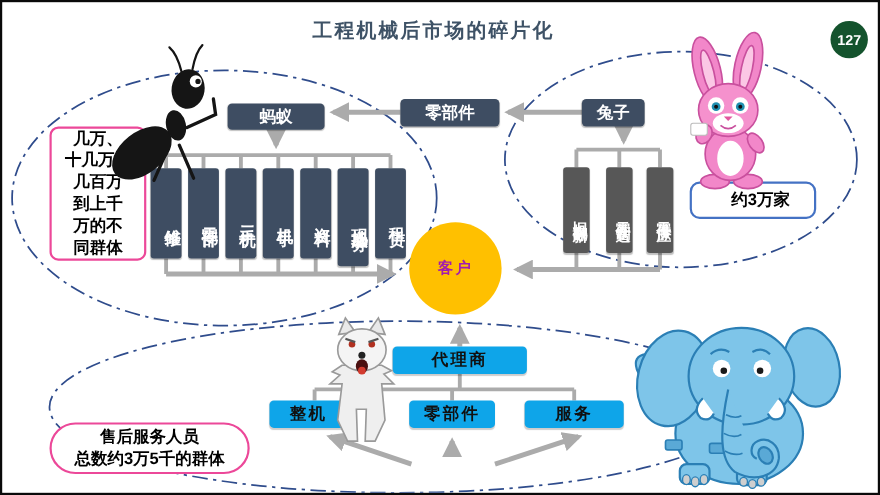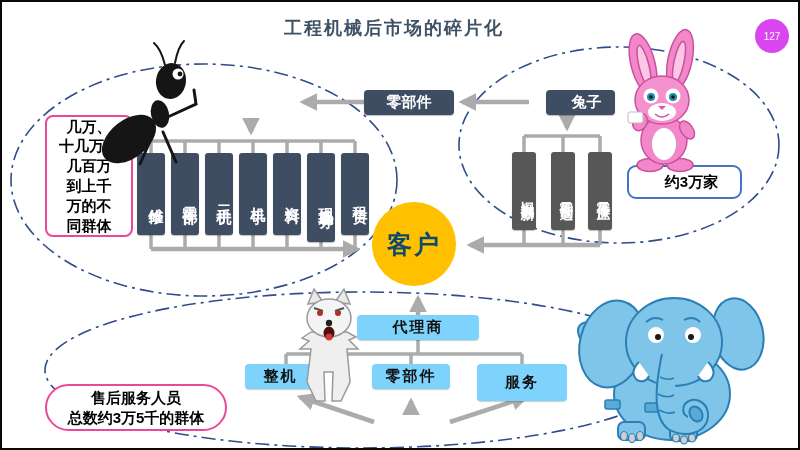--- a/index.html
+++ b/index.html
@@ -8,21 +8,21 @@
     border:2px solid #0a0a0a;box-sizing:border-box;overflow:hidden;
     font-family:"Liberation Sans","DejaVu Sans",sans-serif;
   }
   .abs{position:absolute;}
   .title{
     left:192px;top:14px;width:400px;text-align:center;
     font-size:18px;font-weight:bold;color:#3E5266;letter-spacing:2px;
   }
   .badge{
     left:753px;top:17px;width:34px;height:34px;border-radius:50%;
-    background:#d946ef;color:#fff;font-size:10px;font-weight:normal;
+    background:#14532d;color:#fff;font-size:13px;font-weight:bold;
     display:flex;align-items:center;justify-content:center;
   }
   .hubbox{
     background:#3E4D62;color:#fff;font-weight:bold;font-size:15px;
     border-radius:4px;display:flex;align-items:center;justify-content:center;
     box-shadow:0 1px 1px rgba(0,0,0,.25);
   }
   .vbox{
     writing-mode:vertical-rl;text-orientation:upright;
     color:#fff;font-weight:bold;border-radius:3px;
@@ -35,25 +35,25 @@
   .notebox{
     background:#fff;border:2px solid #ec4899;border-radius:8px;
     color:#000;font-weight:bold;font-size:15px;text-align:center;
     display:flex;align-items:center;justify-content:center;
     white-space:pre-line;line-height:1.32;box-sizing:border-box;
   }
   .bluenote{border:2px solid #4472C4;border-radius:9px;padding-left:14px;}
   .stadium{border-radius:26px;margin-top:44px;}
   .customer{
     left:370px;top:200px;width:84px;height:84px;border-radius:50%;
-    background:#FFC000;color:#0c4a6e;font-size:25px;font-weight:bold;
+    background:#FFC000;color:#a21caf;font-size:14px;font-weight:bold;
     display:flex;align-items:center;justify-content:center;letter-spacing:2px;
   }
   .orangebox{
-    background:#7dd3fc;color:#111;font-weight:bold;font-size:15px;
+    background:#0ea5e9;color:#111;font-weight:bold;font-size:15px;
     border-radius:4px;display:flex;align-items:center;justify-content:center;
     box-shadow:0 1px 1px rgba(0,0,0,.2);letter-spacing:2px;
   }
   svg.layer{left:0;top:0;width:800px;height:450px;pointer-events:none;}
 </style>
 </head>
 <body>
 
 <div class="slide">
 
@@ -120,44 +120,45 @@
 
   <div class="abs title">工程机械后市场的碎片化</div>
   <div class="abs badge">127</div>
 
   <div class="abs notebox" style="left:43px;top:113px;width:88px;height:122px;">几万、
 十几万、
 几百万
 到上千
 万的不
 同群体</div>
+  <div class="abs hubbox" style="left:205px;top:92px;width:88px;height:24px;">蚂蚁</div>
   <div class="abs vbox vnavy" style="left:135px;">维修</div>
   <div class="abs vbox vnavy" style="left:169px;">零部件</div>
   <div class="abs vbox vnavy" style="left:203px;">二手机</div>
   <div class="abs vbox vnavy" style="left:237px;">机手</div>
   <div class="abs vbox vnavy" style="left:271px;">资料</div>
   <div class="abs vbox vnavy tall" style="left:305px;">现场服务</div>
   <div class="abs vbox vnavy" style="left:339px;">租赁</div>
 
   <div class="abs hubbox" style="left:362px;top:88px;width:90px;height:25px;">零部件</div>
 
-  <div class="abs hubbox" style="left:544px;top:88px;width:57px;height:25px;padding-left:12px;">兔子</div>
+  <div class="abs hubbox" style="left:527px;top:88px;width:57px;height:25px;">兔子</div>
   <div class="abs vbox vgray" style="left:510px;">旧机翻新</div>
   <div class="abs vbox vgray" style="left:549px;">零件制造</div>
   <div class="abs vbox vgray" style="left:586px;">零件供应</div>
   <div class="abs notebox bluenote" style="left:625px;top:163px;width:115px;height:34px;">约3万家</div>
 
   <div class="abs customer">客户</div>
 
   <div class="abs notebox stadium" style="left:43px;top:338px;width:182px;height:47px;">售后服务人员
 总数约3万5千的群体</div>
   <div class="abs orangebox" style="left:355px;top:313px;width:122px;height:25px;">代理商</div>
   <div class="abs orangebox" style="left:243px;top:362px;width:71px;height:25px;">整机</div>
   <div class="abs orangebox" style="left:370px;top:362px;width:78px;height:25px;">零部件</div>
-  <div class="abs orangebox" style="left:475px;top:362px;width:90px;height:37px;">服务</div>
+  <div class="abs orangebox" style="left:475px;top:362px;width:90px;height:25px;">服务</div>
 
   <svg class="layer abs" style="z-index:5;" viewBox="0 0 800 450">
 
     <g>
       <g stroke="#151515" stroke-width="3" fill="none" stroke-linecap="round">
         <path d="M148 124 L116 150"></path>
         <path d="M152 130 L138 162"></path>
         <path d="M161 130 L174 160"></path>
         <path d="M168 114 L194 102 L192 88"></path>
       </g>

